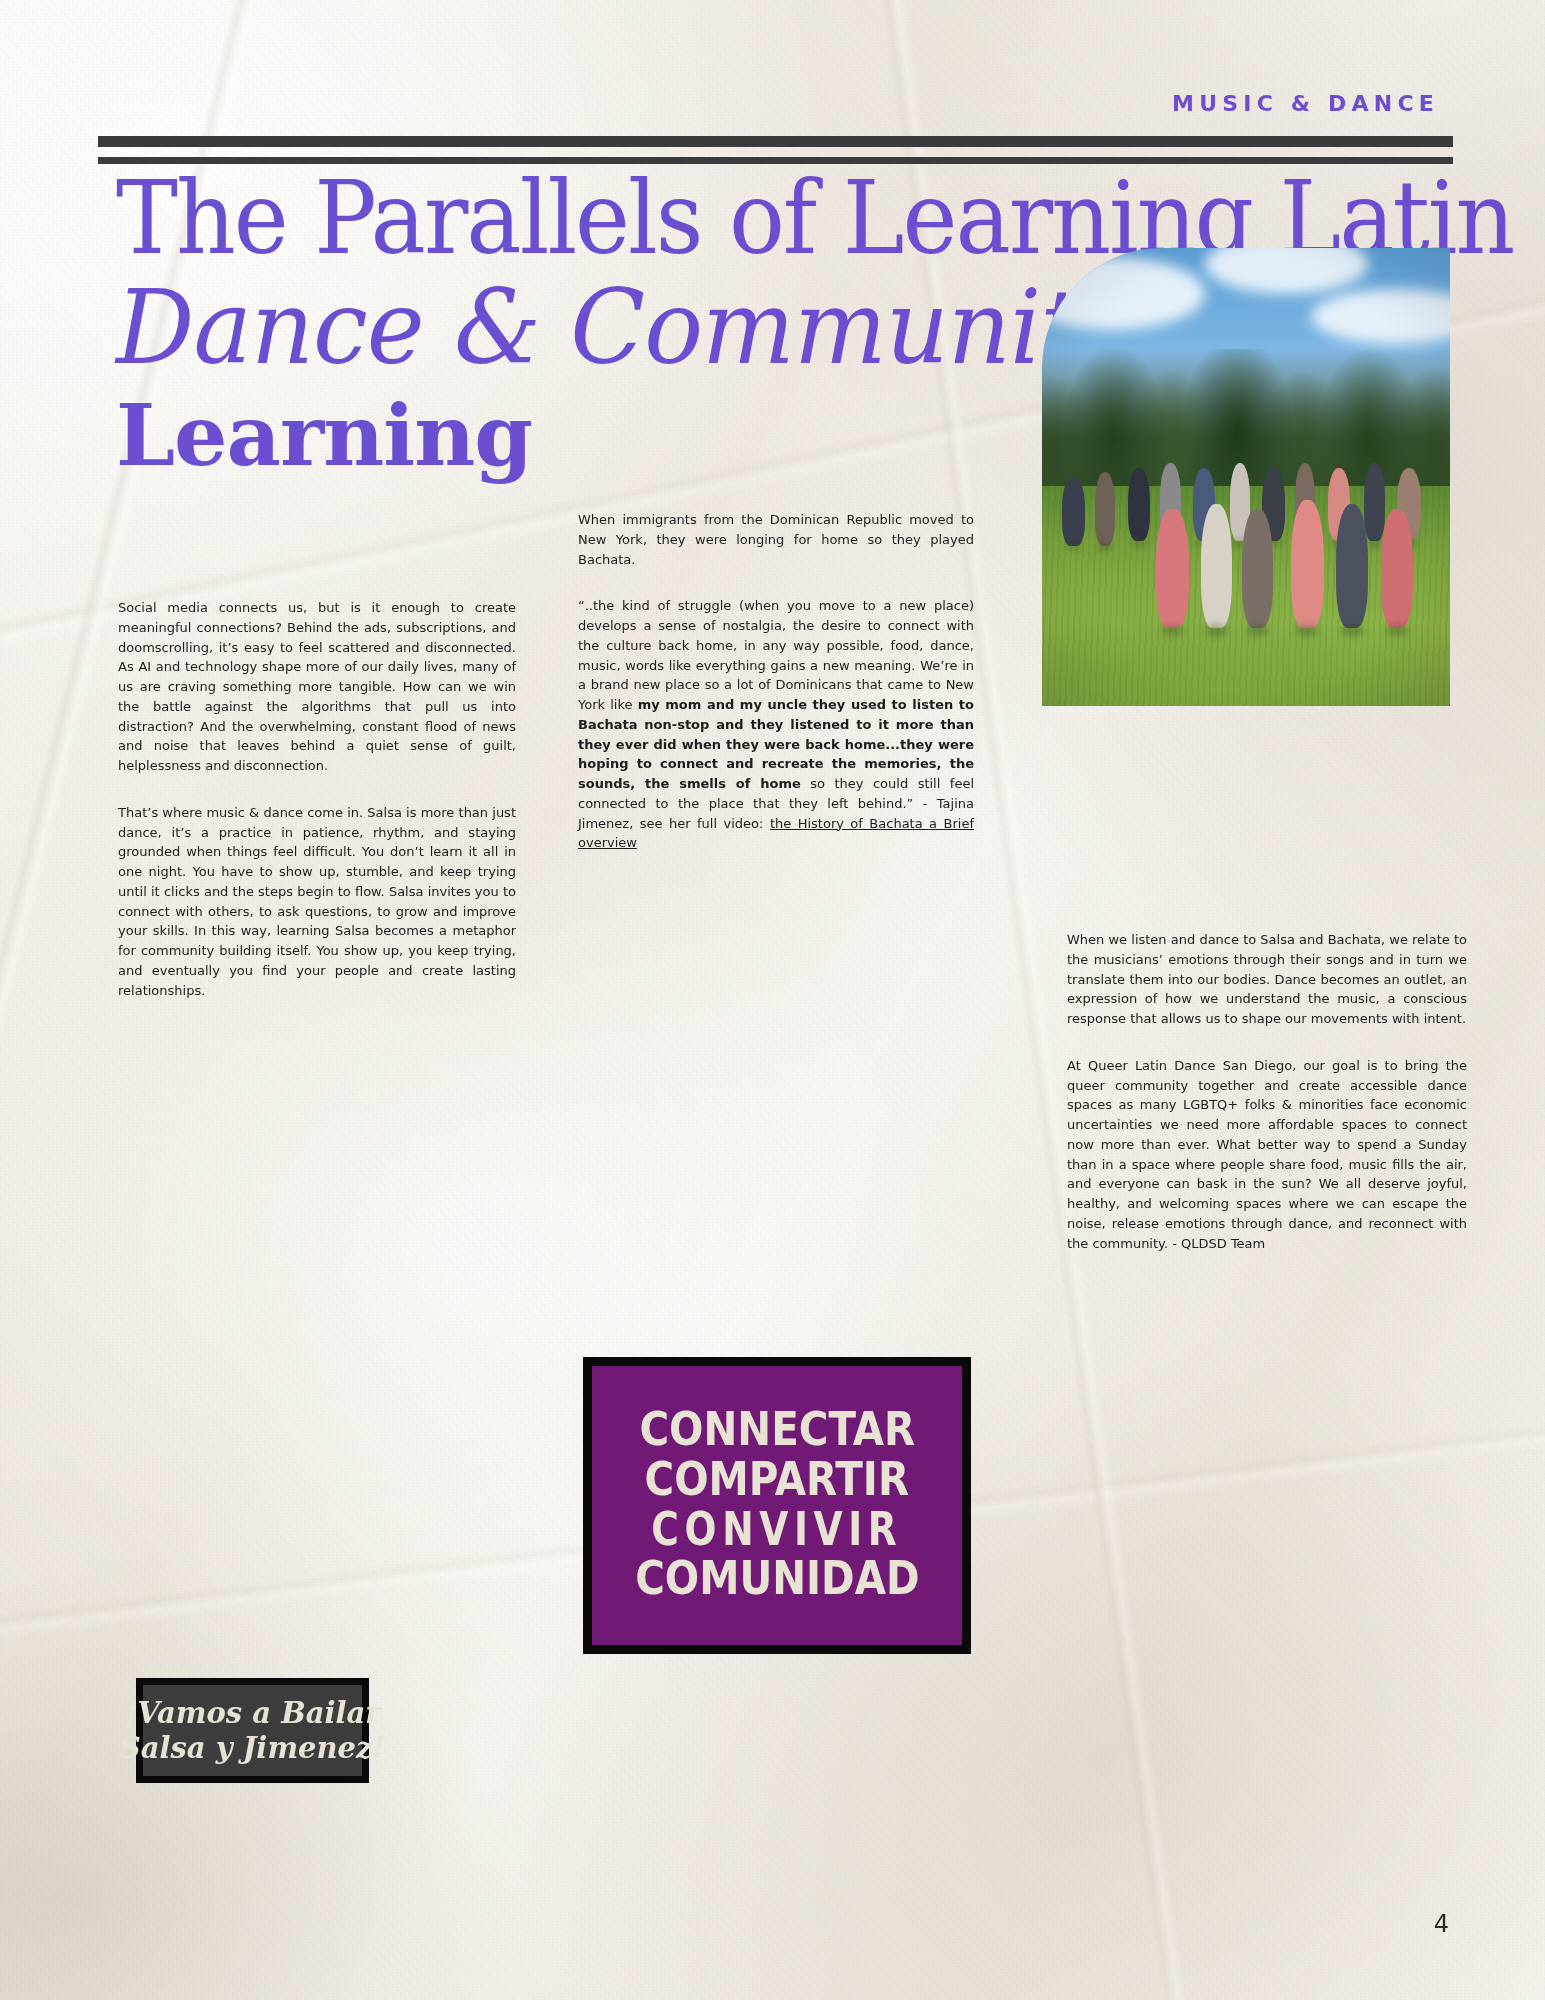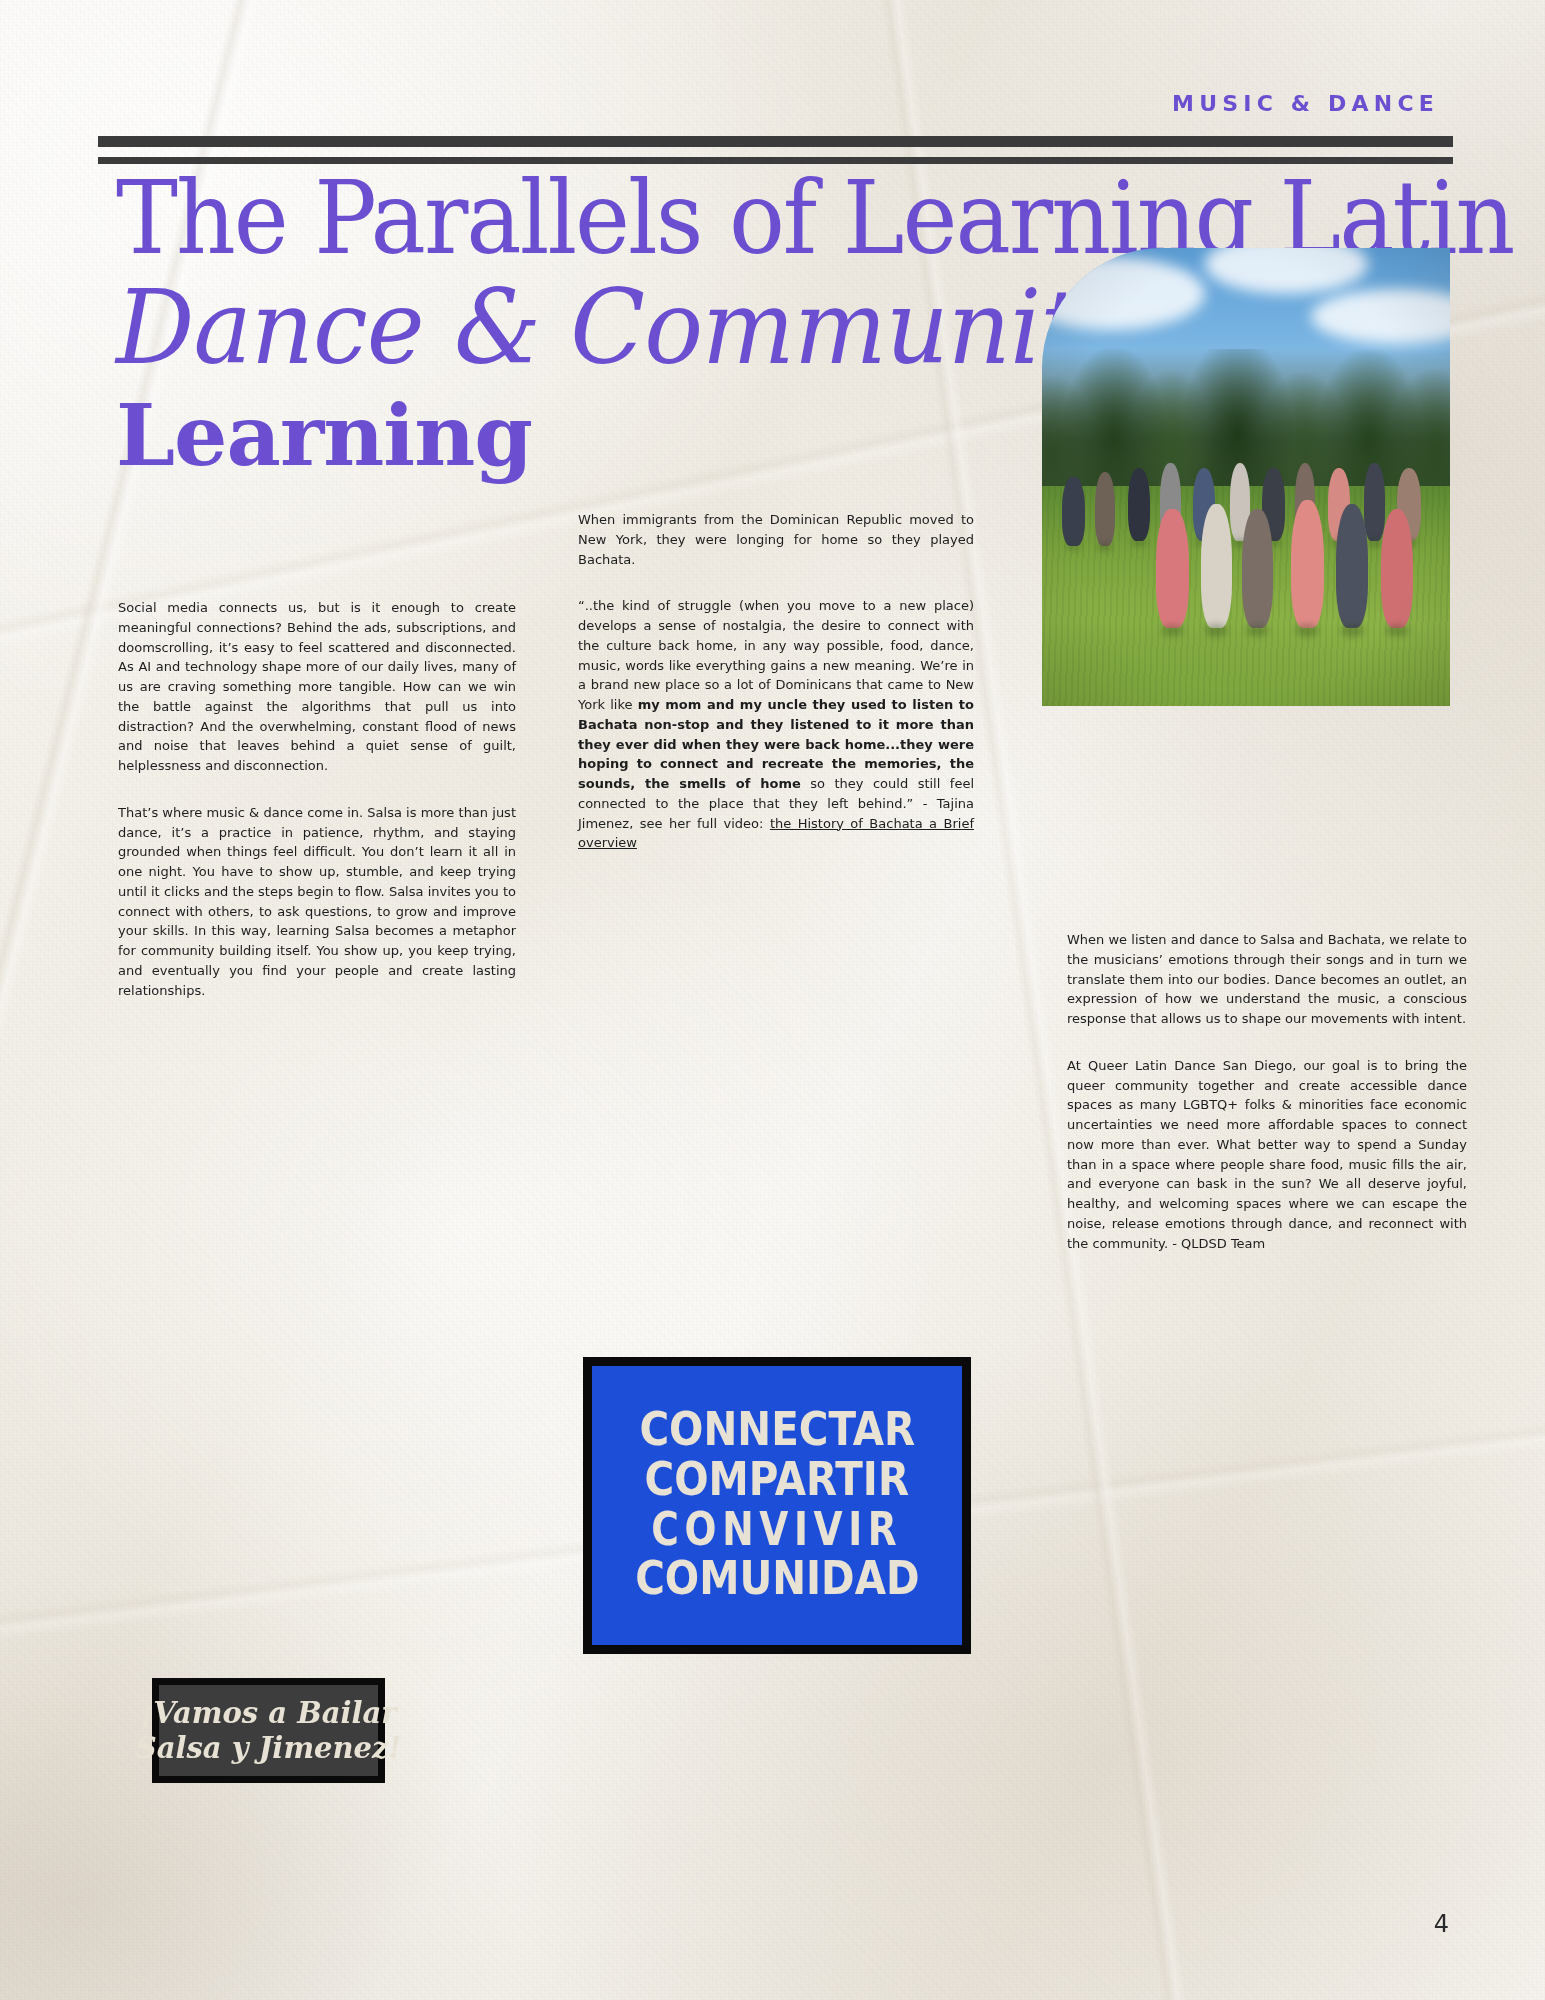--- a/index.html
+++ b/index.html
@@ -216,21 +216,21 @@
     background: radial-gradient(ellipse 85% 85% at 50% 50%, rgba(0,0,0,0) 55%, rgba(0,0,0,0.16) 100%);
   }
 
   
   .poster {
     position: absolute;
     left: 583px;
     top: 1357px;
     width: 388px;
     height: 297px;
-    background: #1d4ed8;
+    background: #701a75;
     border: 9px solid #0a0a0a;
     box-sizing: border-box;
     display: flex;
     flex-direction: column;
     align-items: center;
     justify-content: center;
     padding: 10px 0 14px 0;
   }
   .poster-line {
     color: #e8e2d5;
@@ -238,21 +238,21 @@
     font-weight: bold;
     font-size: 47px;
     line-height: 1.06;
     transform: scaleX(0.86);
     white-space: nowrap;
   }
   .poster-line.wide { letter-spacing: 7px; transform: scaleX(0.80); }
 
   .vamos {
     position: absolute;
-    left: 152px;
+    left: 136px;
     top: 1678px;
     width: 233px;
     height: 105px;
     background: #3d3d3d;
     border: 7px solid #0a0a0a;
     box-sizing: border-box;
     display: flex;
     flex-direction: column;
     align-items: center;
     justify-content: center;

